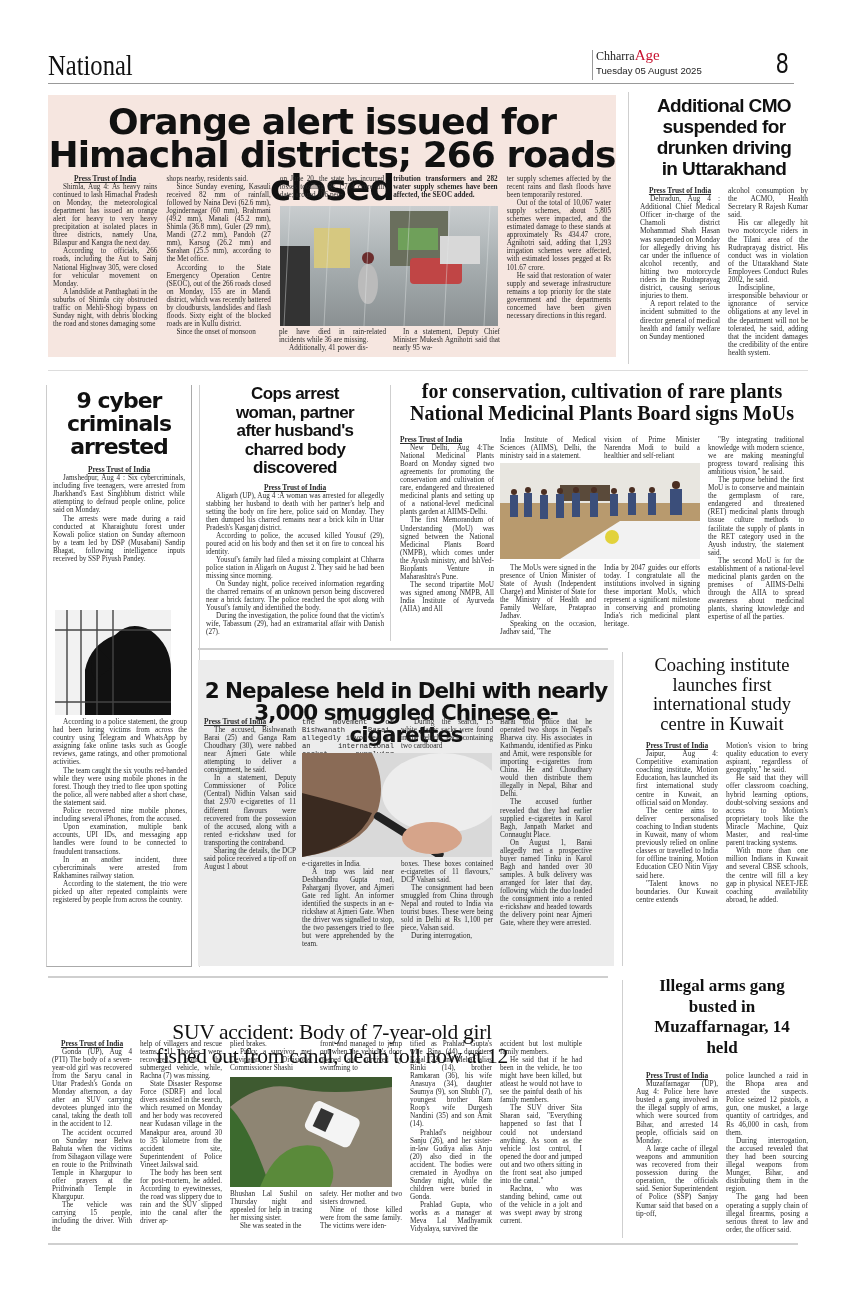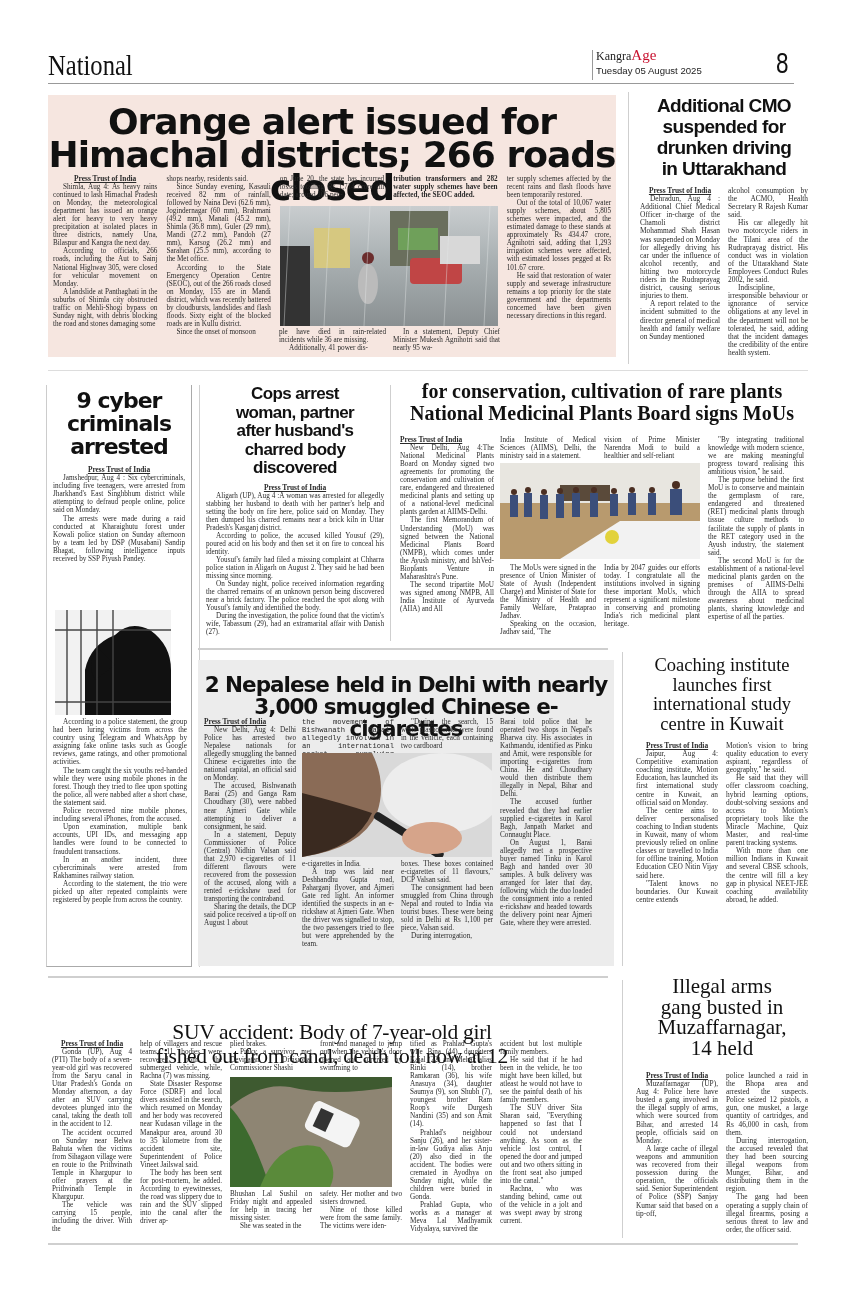--- a/index.html
+++ b/index.html
@@ -17,21 +17,21 @@
 .hr{background:#cfcfcf;height:2px}
 .vr{background:#cfcfcf;width:1px}
 </style>
 </head>
 <body>
 
 <div class="abs" style="left:48px;top:46px;width:746px;height:38px;border-bottom:1px solid #999">
   <div class="abs" style="left:0;top:2px;font-family:'Liberation Serif',serif;font-size:30px;line-height:34px;transform:scaleX(0.82);transform-origin:left;color:#111">National</div>
   <div class="abs" style="left:544px;top:4px;width:1px;height:30px;background:#999"></div>
   <div class="abs" style="left:548px;top:2px;font-family:'Liberation Serif',serif;font-size:12px;line-height:14px">
-    <span style="color:#222">Kangra</span><span style="color:#c8102e;font-size:15px">Age</span>
+    <span style="color:#222">Chharra</span><span style="color:#c8102e;font-size:15px">Age</span>
   </div>
   <div class="abs" style="left:548px;top:19px;font-family:'Liberation Sans',sans-serif;font-size:9.6px;color:#222">Tuesday 05 August 2025</div>
   <div class="abs" style="left:726px;top:0px;font-family:'Liberation Sans',sans-serif;font-size:30px;line-height:34px;transform:scaleX(0.75);color:#111">8</div>
 </div>
 
 <div class="abs" style="left:48px;top:95px;width:568px;height:262px;background:#f6e6e0">
   <div class="abs sans-h" style="left:0;top:10px;width:568px;font-size:36px;line-height:33px">
     <div>Orange alert issued for</div>
     <div>Himachal districts; 266 roads closed</div>
   </div>
@@ -250,28 +250,27 @@
         <p>"By integrating traditional knowledge with modern science, we are making meaningful progress toward realising this ambitious vision," he said.</p>
         <p>The purpose behind the first MoU is to conserve and maintain the germplasm of rare, endangered and threatened (RET) medicinal plants through tissue culture methods to facilitate the supply of plants in the RET category used in the Ayush industry, the statement said.</p>
         <p>The second MoU is for the establishment of a national-level medicinal plants garden on the premises of AIIMS-Delhi through the AIIA to spread awareness about medicinal plants, sharing knowledge and expertise of all the parties.</p>
       </div>
     </div>
 </div>
 
 <div class="abs hr" style="left:198px;top:648px;width:410px"></div>
 
 <div class="abs" style="left:198px;top:660px;width:416px;height:306px;background:#ececec">
-  <div class="sans-h" style="font-size:21.5px;line-height:22px;margin-top:14px;font-weight:bold">
+  <div class="sans-h" style="font-size:21.5px;line-height:22px;margin-top:20px;font-weight:bold">
     <div>2 Nepalese held in Delhi with nearly</div>
     <div>3,000 smuggled Chinese e-cigarettes</div>
   </div>
   <div class="abs txt" style="left:6px;top:58px;width:92px">
       <span class="byline" style="text-align:left">Press Trust of India</span>
       <div class="paras">
-        <p>New Delhi, Aug 4: Delhi Police has arrested two Nepalese nationals for allegedly smuggling the banned Chinese e-cigarettes into the national capital, an official said on Monday.</p>
         <p>The accused, Bishwanath Barai (25) and Ganga Ram Choudhary (30), were nabbed near Ajmeri Gate while attempting to deliver a consignment, he said.</p>
         <p>In a statement, Deputy Commissioner of Police (Central) Nidhin Valsan said that 2,970 e-cigarettes of 11 different flavours were recovered from the possession of the accused, along with a rented e-rickshaw used for transporting the contraband.</p>
         <p>Sharing the details, the DCP said police received a tip-off on August 1 about</p>
       </div>
     </div>
   <div class="abs txt" style="left:104px;top:58px;width:92px">
       <div class="paras">
         <p style="text-indent: 0px; font-family: Liberation Mono, monospace;">the movement of Bishwanath Barai, allegedly involved in an international racket supplying banned</p>
       </div>
     </div>
@@ -373,21 +372,21 @@
     <rect width="162" height="110" fill="#8e8573"></rect>
     <path d="M0 0 L162 0 L162 10 Q100 20 60 10 Q30 5 0 30 Z" fill="#3e5a30"></path>
     <path d="M0 30 Q20 50 40 110 L0 110 Z" fill="#3c6a2e"></path>
     <path d="M30 110 Q50 60 90 70 Q110 90 100 110 Z" fill="#5a8a3a"></path>
     <rect x="78" y="30" width="50" height="32" rx="6" fill="#f4f4f4" transform="rotate(25 100 45)"></rect>
     <rect x="86" y="36" width="14" height="20" fill="#333" transform="rotate(25 100 45)"></rect>
   </svg>
 </div>
 <div class="abs txt" style="left:230px;top:1190px;width:82px">
     <div class="paras">
-      <p style="text-indent: 0px;">Bhushan Lal Sushil on Friday night and appealed for help in tracing her missing sister.</p>
+      <p style="text-indent: 0px;">Bhushan Lal Sushil on Thursday night and appealed for help in tracing her missing sister.</p>
       <p>She was seated in the</p>
     </div>
   </div>
 <div class="abs txt" style="left:320px;top:1190px;width:82px">
     <div class="paras">
       <p style="text-indent: 0px;">safety. Her mother and two sisters drowned.</p>
       <p>Nine of those killed were from the same family. The victims were iden-</p>
     </div>
   </div>
 <div class="abs txt" style="left:410px;top:1040px;width:82px">
@@ -402,21 +401,21 @@
       <p style="text-indent: 0px;">accident but lost multiple family members.</p>
       <p>He said that if he had been in the vehicle, he too might have been killed, but atleast he would not have to see the painful death of his family members.</p>
       <p>The SUV driver Sita Sharan said, "Everything happened so fast that I could not understand anything. As soon as the vehicle lost control, I opened the door and jumped out and two others sitting in the front seat also jumped into the canal."</p>
       <p>Rachna, who was standing behind, came out of the vehicle in a jolt and was swept away by strong current.</p>
     </div>
   </div>
 <div class="abs hr" style="left:48px;top:1243px;width:570px"></div>
 
 <div class="abs vr" style="left:622px;top:980px;height:258px"></div>
 <div class="abs" style="left:636px;top:976px;width:172px">
-  <div class="serif-h" style="font-size:21px;line-height:20.5px;font-weight:normal;padding:0 18px;color:#111">Illegal arms gang busted in Muzaffarnagar, 14 held</div>
+  <div class="serif-h" style="font-size:17px;line-height:20.5px;font-weight:bold;padding:0 18px;color:#111">Illegal arms gang busted in Muzaffarnagar, 14 held</div>
   <div class="cols" style="margin-top:14px;gap:8px">
     <div class="col txt" style="font-size:7.4px;line-height:8.1px">
         <span class="byline">Press Trust of India</span>
         <div class="paras">
           <p>Muzaffarnagar (UP), Aug 4: Police here have busted a gang involved in the illegal supply of arms, which were sourced from Bihar, and arrested 14 people, officials said on Monday.</p>
           <p>A large cache of illegal weapons and ammunition was recovered from their possession during the operation, the officials said. Senior Superintendent of Police (SSP) Sanjay Kumar said that based on a tip-off,</p>
         </div>
       </div>
     <div class="col txt" style="font-size:7.4px;line-height:8.1px">
         <div class="paras">

